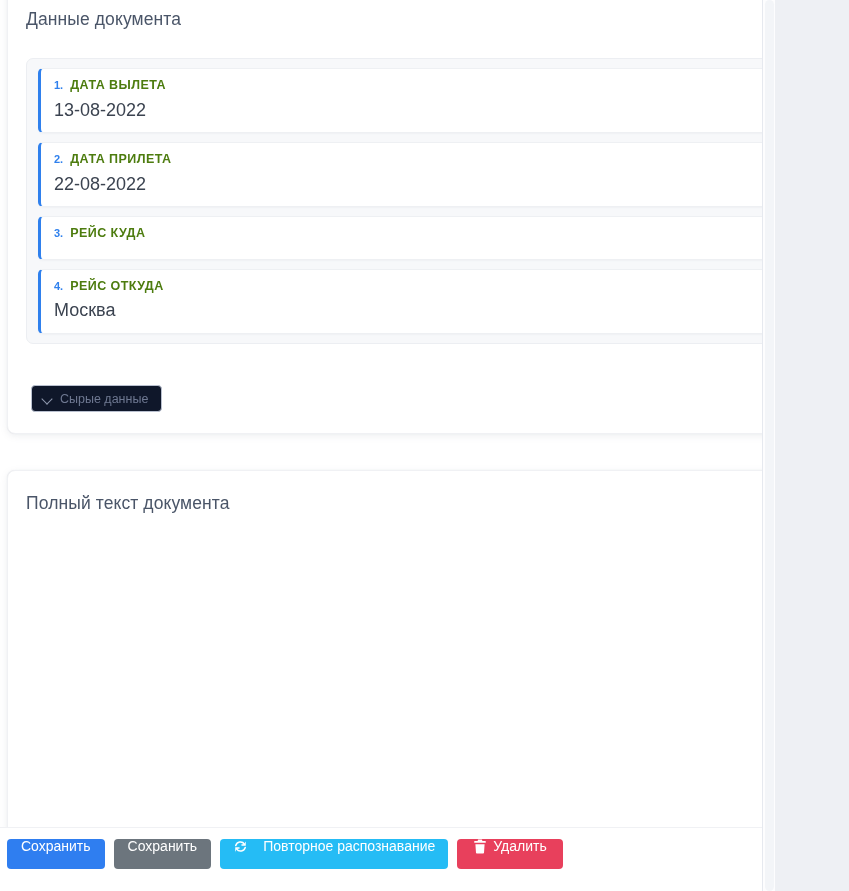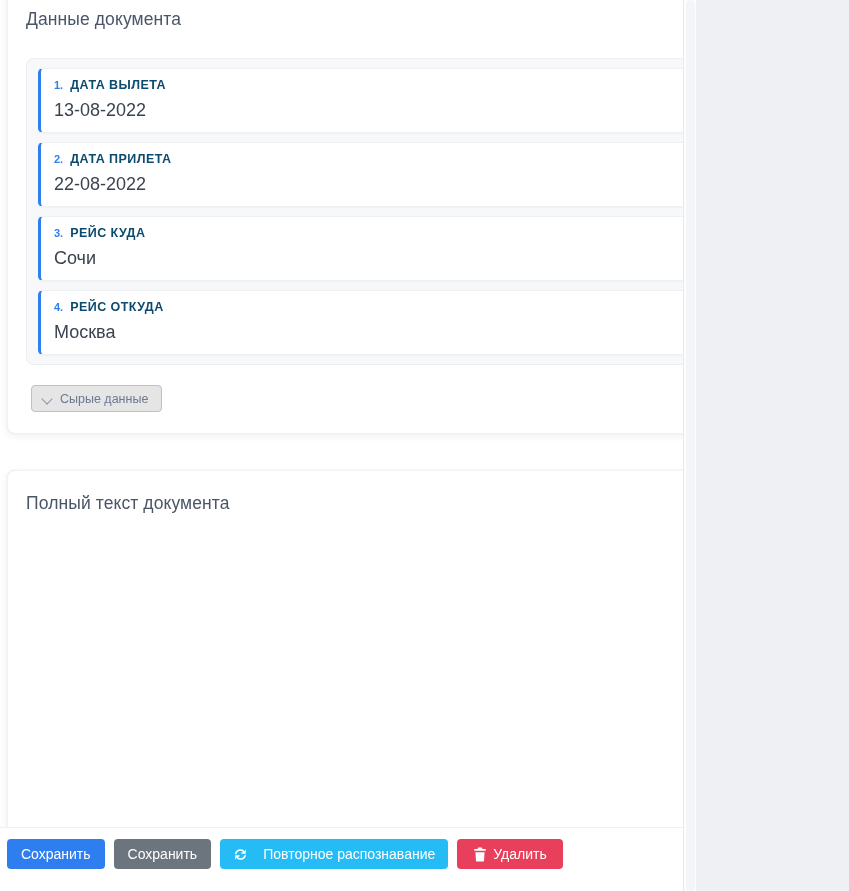--- a/index.html
+++ b/index.html
@@ -8,21 +8,21 @@
     width: 849px; height: 891px;
     overflow: hidden;
     background: #eef0f4;
     font-family: "Liberation Sans", "DejaVu Sans", sans-serif;
     -webkit-font-smoothing: antialiased;
   }
 
   
   .viewport {
     position: relative;
-    width: 696px; height: 891px;
+    width: 775px; height: 891px;
     background: #ffffff;
     overflow: hidden;
   }
   .page-scroll-area {
     position: absolute;
     top: 0; left: 0;
     width: 836px;
     height: 891px;
     background: linear-gradient(to right, #ffffff 0%, #ffffff 97%, #fafbfc 100%);
     overflow: hidden;
@@ -96,42 +96,42 @@
   }
   .field-index {
     font-size: 11px;
     font-weight: 700;
     color: #2f80ed;
     line-height: 1;
   }
   .field-label {
     font-size: 12.5px;
     font-weight: 700;
-    color: #0c4a6e;
+    color: #4d7c0f;
     letter-spacing: .45px;
     text-transform: uppercase;
     line-height: 1;
   }
   .field-value {
     font-size: 18px;
     color: #3b4350;
     line-height: 1.2;
   }
 
   
   .raw-toggle {
     position: absolute;
     left: 23px;
     top: 406px;
     display: inline-flex;
     align-items: center;
     gap: 7px;
     height: 27px;
     padding: 0 13px 0 10px;
-    background: #e5e5e5;
+    background: #0f172a;
     border: 1px solid #b9c0cf;
     border-radius: 4px;
     font-size: 12.5px;
     color: #6e7891;
     cursor: pointer;
     white-space: nowrap;
   }
   .chev {
     width: 11px; height: 7px;
     position: relative;
@@ -156,21 +156,20 @@
     height: 64px;
     background: #ffffff;
     border-top: 1px solid #f0f1f4;
     padding: 11px 0 0 7px;
     display: flex;
     align-items: flex-start;
     gap: 9px;
   }
   .btn {
     display: inline-flex;
-    align-items: center;
     justify-content: center;
     gap: 6px;
     height: 30px;
     padding: 0 14px;
     border: none;
     border-radius: 4px;
     font-family: inherit;
     font-size: 14px;
     color: #ffffff;
     cursor: pointer;
@@ -237,21 +236,20 @@
             <span class="field-label">ДАТА ПРИЛЕТА</span>
           </div>
           <div class="field-value">22-08-2022</div>
         </div>
 
         <div class="field-item">
           <div class="field-head">
             <span class="field-index">3.</span>
             <span class="field-label">РЕЙС КУДА</span>
           </div>
-          <div class="field-value">Сочи</div>
         </div>
 
         <div class="field-item">
           <div class="field-head">
             <span class="field-index">4.</span>
             <span class="field-label">РЕЙС ОТКУДА</span>
           </div>
           <div class="field-value">Москва</div>
         </div>
 

